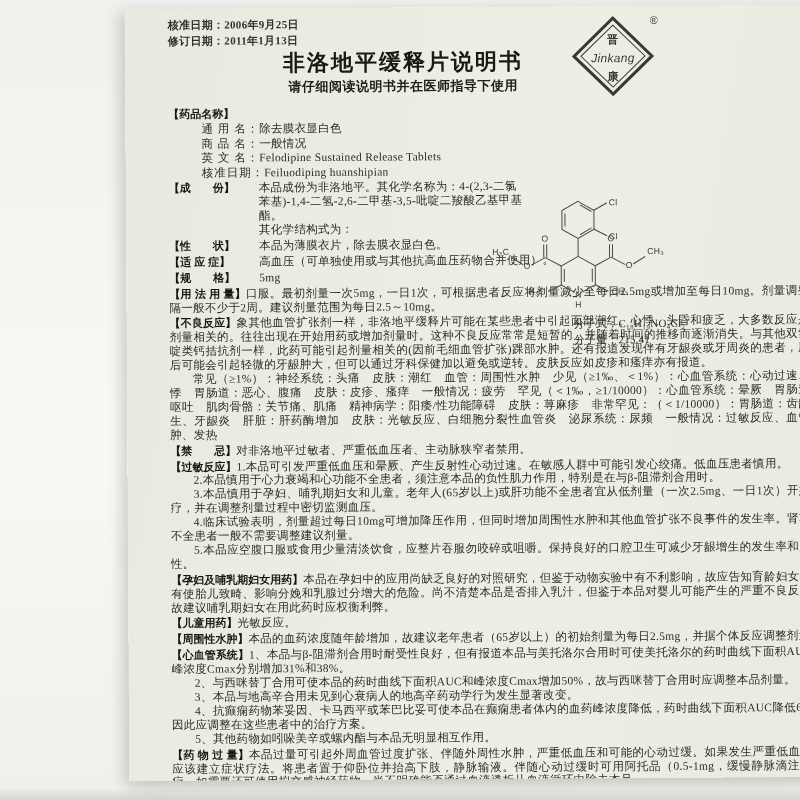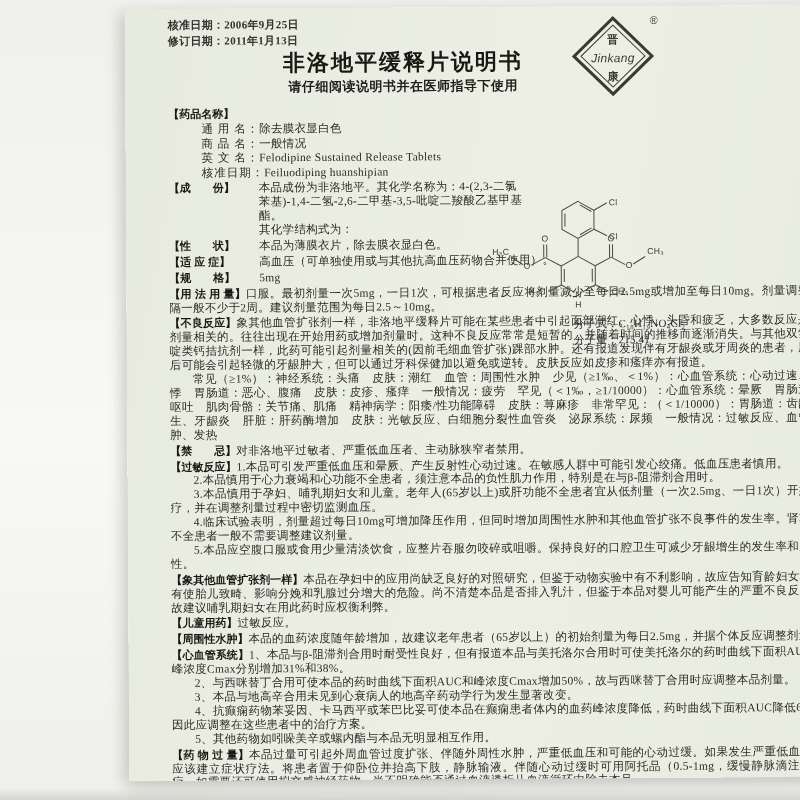--- a/index.html
+++ b/index.html
@@ -166,25 +166,25 @@
 
       <div class="sec">
         <p class="p"><b class="lab">【过敏反应】</b><span>1.本品可引发严重低血压和晕厥、产生反射性心动过速。在敏感人群中可能引发心绞痛。低血压患者慎用。</span></p>
         <p class="p ind">2.本品慎用于心力衰竭和心功能不全患者，须注意本品的负性肌力作用，特别是在与β-阻滞剂合用时。</p>
         <p class="p ind">3.本品慎用于孕妇、哺乳期妇女和儿童。老年人(65岁以上)或肝功能不全患者宜从低剂量（一次2.5mg、一日1次）开始治疗，并在调整剂量过程中密切监测血压。</p>
         <p class="p ind">4.临床试验表明，剂量超过每日10mg可增加降压作用，但同时增加周围性水肿和其他血管扩张不良事件的发生率。肾功能不全患者一般不需要调整建议剂量。</p>
         <p class="p ind">5.本品应空腹口服或食用少量清淡饮食，应整片吞服勿咬碎或咀嚼。保持良好的口腔卫生可减少牙龈增生的发生率和严重性。</p>
       </div>
 
       <div class="sec">
-        <p class="p"><b class="lab">【象其他血管扩张剂一样】</b><span>本品在孕妇中的应用尚缺乏良好的对照研究，但鉴于动物实验中有不利影响，故应告知育龄妇女本品有使胎儿致畸、影响分娩和乳腺过分增大的危险。尚不清楚本品是否排入乳汁，但鉴于本品对婴儿可能产生的严重不良反应，故建议哺乳期妇女在用此药时应权衡利弊。</span></p>
-      </div>
-
-      <div class="sec">
-        <p class="p"><b class="lab">【儿童用药】</b><span>过敏反应。</span></p>
+        <p class="p"><b class="lab">【孕妇及哺乳期妇女用药】</b><span>本品在孕妇中的应用尚缺乏良好的对照研究，但鉴于动物实验中有不利影响，故应告知育龄妇女本品有使胎儿致畸、影响分娩和乳腺过分增大的危险。尚不清楚本品是否排入乳汁，但鉴于本品对婴儿可能产生的严重不良反应，故建议哺乳期妇女在用此药时应权衡利弊。</span></p>
+      </div>
+
+      <div class="sec">
+        <p class="p"><b class="lab">【儿童用药】</b><span>光敏反应。</span></p>
       </div>
 
       <div class="sec">
         <p class="p"><b class="lab">【周围性水肿】</b><span>本品的血药浓度随年龄增加，故建议老年患者（65岁以上）的初始剂量为每日2.5mg，并据个体反应调整剂量。</span></p>
       </div>
 
       <div class="sec">
         <p class="p"><b class="lab">【心血管系统】</b><span>1、本品与β-阻滞剂合用时耐受性良好，但有报道本品与美托洛尔合用时可使美托洛尔的药时曲线下面积AUC和峰浓度Cmax分别增加31%和38%。</span></p>
         <p class="p ind">2、与西咪替丁合用可使本品的药时曲线下面积AUC和峰浓度Cmax增加50%，故与西咪替丁合用时应调整本品剂量。</p>
         <p class="p ind">3、本品与地高辛合用未见到心衰病人的地高辛药动学行为发生显著改变。</p>

